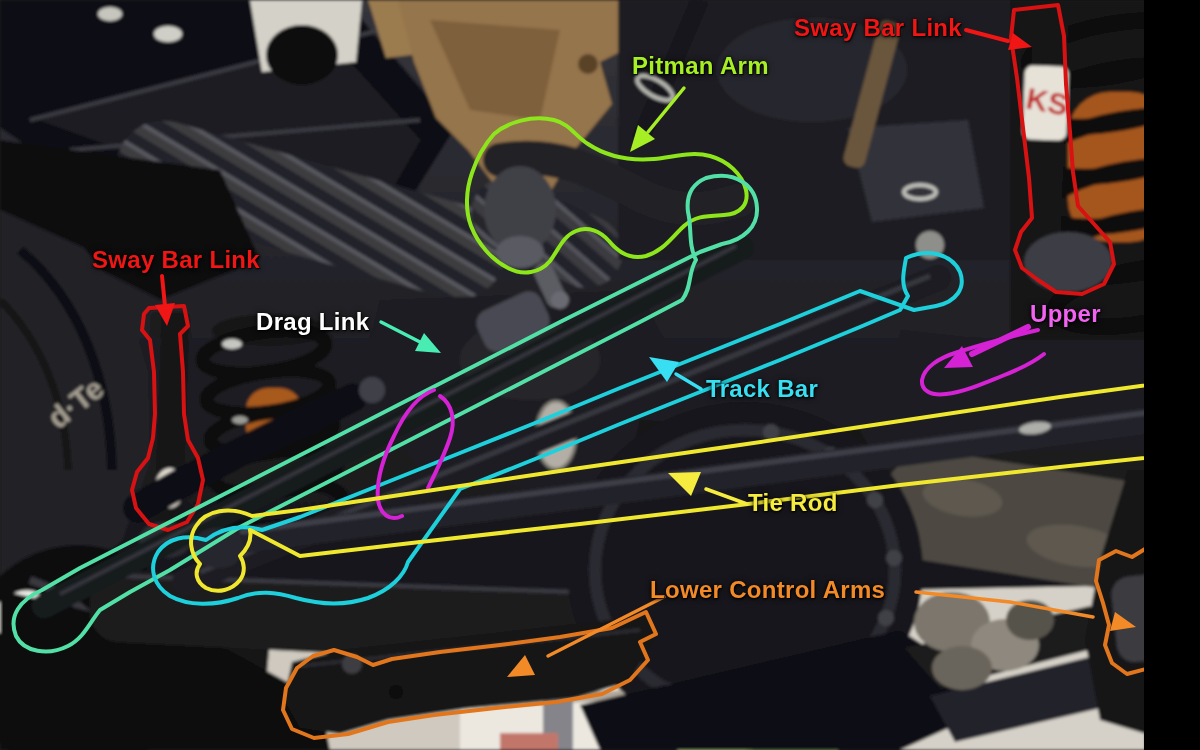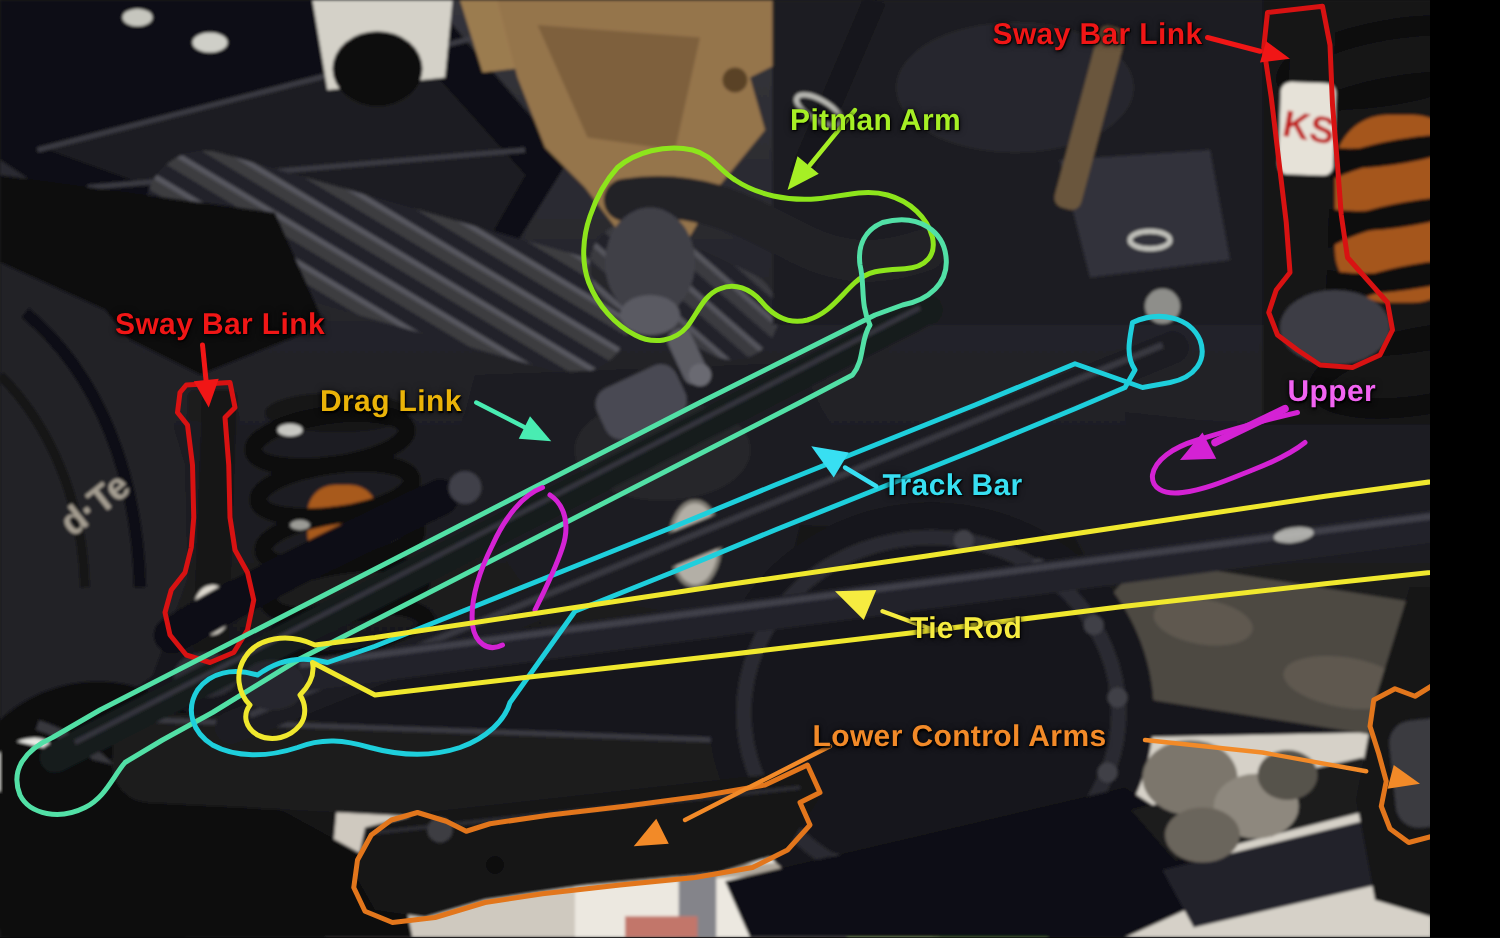--- a/index.html
+++ b/index.html
@@ -6,21 +6,21 @@
   .stage{position:relative;width:1144px;height:750px;overflow:hidden;background:#17171a;
          font-family:"Liberation Sans",sans-serif;}
   .stage svg{position:absolute;left:0;top:0;}
   #photo{z-index:1;}
   #overlay{z-index:2;}
   .lbl{position:absolute;z-index:3;font:bold 24px/1.18 "Liberation Sans",sans-serif;
        white-space:nowrap;letter-spacing:.3px;
        text-shadow:0 1px 3px rgba(0,0,0,.95),0 0 6px rgba(0,0,0,.65),1px 1px 0 rgba(0,0,0,.6);}
   .c-red{color:#f01616;}
   .c-green{color:#a6ef25;}
-  .c-mint{color:#eab308;}
+  .c-mint{color:#ffffff;}
   .c-cyan{color:#38dff2;}
   .c-magenta{color:#f263f2;}
   .c-yellow{color:#f6ec40;}
   .c-orange{color:#f28a28;}
 </style>
 </head>
 <body>
 
 <div class="stage">
 
@@ -297,23 +297,23 @@
       <polygon points="507,677 535,675 525,655" fill="#f28a28" stroke="none"></polygon>
     </g>
     <g stroke="#f28a28">
       <polyline points="916,592 1010,602 1093,617" stroke-width="3.5"></polyline>
       <polygon points="1136,627 1110,631 1115,612" fill="#f28a28" stroke="none"></polygon>
     </g>
   </g>
 </svg>
 
 <div class="lbl c-red" style="left:794px;top:14px;">Sway Bar Link</div>
-<div class="lbl c-green" style="left:632px;top:52px;margin-top:31px;">Pitman Arm</div>
+<div class="lbl c-green" style="left:632px;top:52px;">Pitman Arm</div>
 <div class="lbl c-red" style="left:92px;top:246px;">Sway Bar Link</div>
 <div class="lbl c-mint" style="left:256px;top:308px;">Drag Link</div>
 <div class="lbl c-cyan" style="left:706px;top:375px;">Track Bar</div>
 <div class="lbl c-magenta" style="left:1030px;top:300px;">
   <div>Upper</div>
 </div>
-<div class="lbl c-yellow" style="left:728px;top:489px;">Tie Rod</div>
+<div class="lbl c-yellow" style="left:748px;top:489px;">Tie Rod</div>
 <div class="lbl c-orange" style="left:650px;top:576px;">Lower Control Arms</div>
 
 </div>
 
 </body></html>

